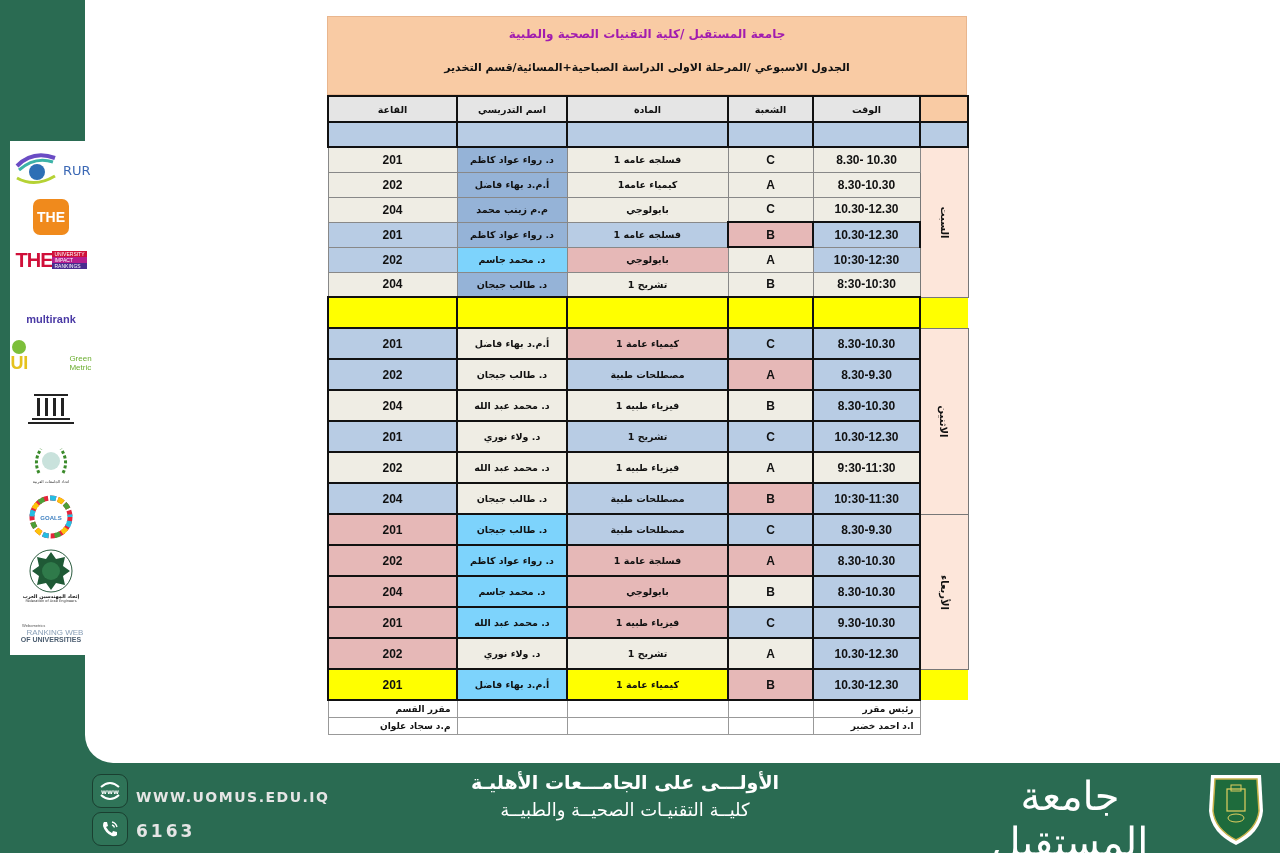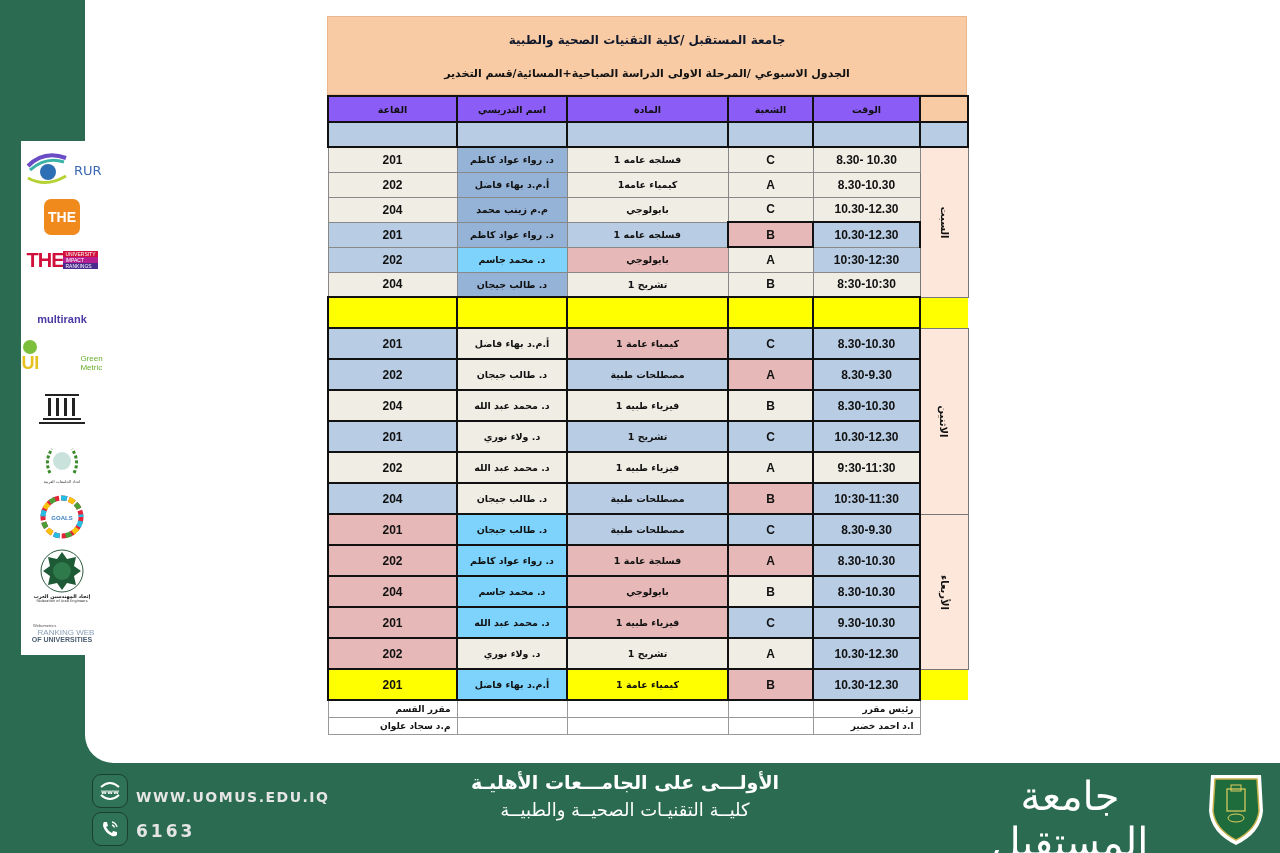--- a/index.html
+++ b/index.html
@@ -1,41 +1,41 @@
 <!DOCTYPE html>
 <html><head>
 <meta charset="utf-8">
 <style>
   * { box-sizing: border-box; margin: 0; padding: 0; }
   html, body { width: 1280px; height: 853px; overflow: hidden; }
   body { background: #2a6b52; font-family: "DejaVu Sans", sans-serif; position: relative; }
 
   .panel { position: absolute; left: 85px; top: 0; width: 1195px; height: 763px; background: #ffffff; border-bottom-left-radius: 28px; }
 
-  .logo-strip { position: absolute; left: 21px; top: 141px; width: 82px; height: 514px; background: #ffffff; }
+  .logo-strip { position: absolute; left: 10px; top: 141px; width: 82px; height: 514px; background: #ffffff; }
   .logo { position: absolute; left: 0; width: 82px; display: flex; align-items: center; justify-content: center; }
 
   .sheet { position: absolute; left: 327px; top: 16px; width: 640px; }
   .title-box { height: 79px; background: #f9cba4; border: 1px solid #e9b68e; text-align: center; direction: rtl; }
-  .title-1 { font-family: "DejaVu Sans", sans-serif; font-weight: bold; font-size: 12px; color: #0f172a; padding-top: 16px; }
+  .title-1 { font-family: "DejaVu Sans", sans-serif; font-weight: bold; font-size: 12px; color: #a21caf; padding-top: 10px; }
   .title-2 { font-family: "DejaVu Sans", sans-serif; font-weight: bold; font-size: 11px; color: #111; padding-top: 20px; }
 
   table { border-collapse: collapse; table-layout: fixed; width: 640px; }
   td { border: 1px solid #888; text-align: center; vertical-align: middle; font-family: "Liberation Sans", sans-serif; font-size: 12px; font-weight: bold; color: #111; overflow: hidden; white-space: nowrap; }
   td.thick { border: 2px solid #111; }
   td.ar { font-family: "DejaVu Sans", sans-serif; font-size: 9.5px; direction: rtl; }
   td.day { background: #fde6da; border: 1px solid #777; }
   .day-label { display: inline-block; transform: rotate(90deg); font-family: "DejaVu Sans", sans-serif; font-size: 10px; font-weight: bold; white-space: nowrap; direction: rtl; }
 
   .c-beige { background: #efede4; }
   .c-blue { background: #b8cce4; }
   .c-blue2 { background: #95b3d7; }
   .c-teal { background: #7dd3fc; }
   .c-pink { background: #e6b8b7; }
-  .c-pinkhead { background: #8b5cf6; }
+  .c-pinkhead { background: #e5e5e5; }
   .c-yellow { background: #ffff00; }
   .c-orange { background: #f9cba4; }
 
   .sig td { font-size: 9px; font-weight: bold; font-family: "DejaVu Sans", sans-serif; border: 1px solid #999; background: #fff; direction: rtl; }
   .sig td.right { text-align: right; padding-right: 6px; }
   .sig td.left-al { text-align: right; padding-right: 6px; }
 
   .footer { position: absolute; left: 0; top: 763px; width: 1280px; height: 90px; }
   .fbox { position: absolute; width: 36px; height: 34px; border: 1.5px solid #1a3f30; border-radius: 9px; background: #2f7458; display: flex; align-items: center; justify-content: center; color: #fff; }
   .ftext { position: absolute; color: #e5e5e5; font-family: "DejaVu Sans", sans-serif; font-weight: bold; letter-spacing: 1.5px; }

